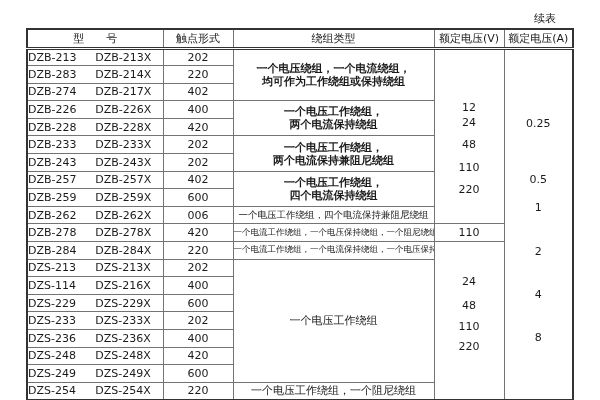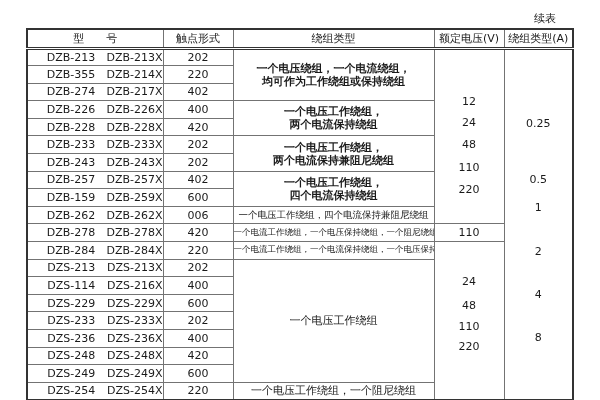--- a/index.html
+++ b/index.html
@@ -10,21 +10,21 @@
   table.t { position:absolute; left:26px; top:28px; width:546px;
             border-collapse:collapse; table-layout:fixed;
             border:2px solid #333; font-size:11px; }
   table.t td { border:1px solid #737373; text-align:center; vertical-align:middle;
                padding:0; overflow:hidden; white-space:nowrap; }
   table.t thead tr { height:19px; }
   table.t thead td { border-bottom:3px double #333; font-size:11px; }
   table.t tbody tr { height:17.6px; }
   td.mc { }
   .mc .pair { display:grid; grid-template-columns:1fr 1fr; }
-  .mc .pair span { display:block; text-align:right; }
+  .mc .pair span { display:block; text-align:left; }
   td.wc div { line-height:13px;font-weight:bold; }
   .wind-sm { font-size:9.5px; }
   .wind-xs { font-size:8.5px; }
   td.rel { position:relative; }
   td.rel .abs { position:absolute; left:0; right:0; text-align:center;
                 line-height:12px; font-size:11px; }
 </style>
 </head>
 <body>
 
@@ -38,56 +38,56 @@
         <col style="width:201px">
         <col style="width:70px">
         <col style="width:69px">
       </colgroup>
     <thead>
       <tr>
         <td>型　　号</td>
         <td>触点形式</td>
         <td>绕组类型</td>
         <td>额定电压(V)</td>
-        <td>绕组类型(A)</td>
+        <td>额定电压(A)</td>
       </tr>
     </thead>
     <tbody>
       <tr>
         <td class="mc">
             <div class="pair">
               <span>DZB-213</span>
               <span>DZB-213X</span>
             </div>
           </td>
         <td>202</td>
         <td class="wc" rowspan="3">
           <div>一个电压绕组，一个电流绕组，</div>
           <div>均可作为工作绕组或保持绕组</div>
         </td>
         <td class="rel" rowspan="10">
-          <span class="abs" style="top:46px">12</span>
+          <span class="abs" style="top:52px">12</span>
           <span class="abs" style="top:67px">24</span>
           <span class="abs" style="top:89px">48</span>
           <span class="abs" style="top:112px">110</span>
           <span class="abs" style="top:134px">220</span>
         </td>
         <td class="rel" rowspan="20">
           <span class="abs" style="top:68px">0.25</span>
           <span class="abs" style="top:124px">0.5</span>
           <span class="abs" style="top:152px">1</span>
           <span class="abs" style="top:196px">2</span>
           <span class="abs" style="top:239px">4</span>
           <span class="abs" style="top:282px">8</span>
         </td>
       </tr>
       <tr>
         <td class="mc">
             <div class="pair">
-              <span>DZB-355</span>
+              <span>DZB-283</span>
               <span>DZB-214X</span>
             </div>
           </td>
         <td>220</td>
       </tr>
       <tr>
         <td class="mc">
             <div class="pair">
               <span>DZB-274</span>
               <span>DZB-217X</span>
@@ -148,21 +148,21 @@
           </td>
         <td>402</td>
         <td class="wc" rowspan="2">
           <div>一个电压工作绕组，</div>
           <div>四个电流保持绕组</div>
         </td>
       </tr>
       <tr>
         <td class="mc">
             <div class="pair">
-              <span>DZB-159</span>
+              <span>DZB-259</span>
               <span>DZB-259X</span>
             </div>
           </td>
         <td>600</td>
       </tr>
       <tr>
         <td class="mc">
             <div class="pair">
               <span>DZB-262</span>
               <span>DZB-262X</span>

